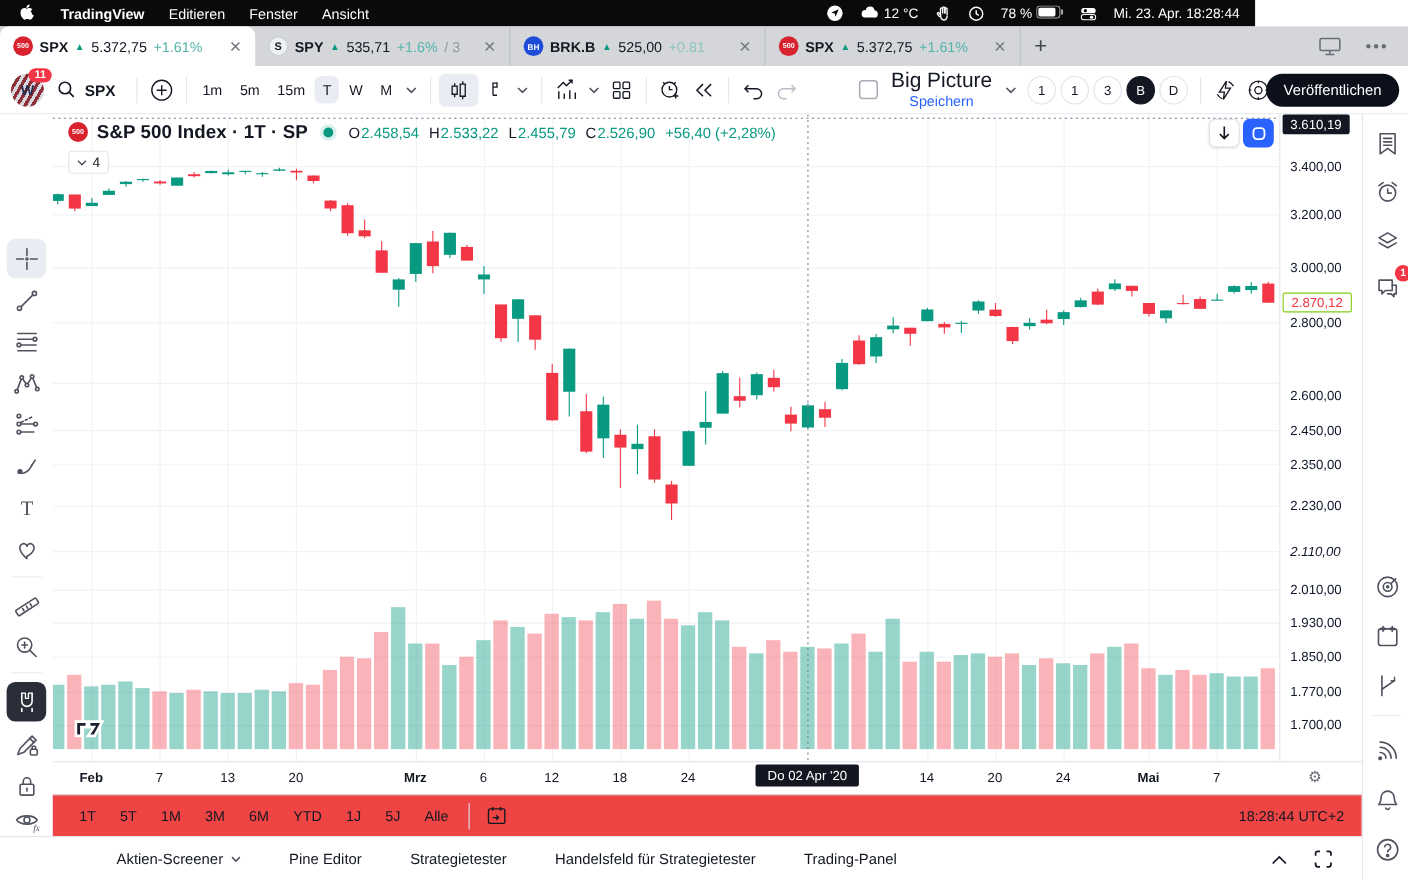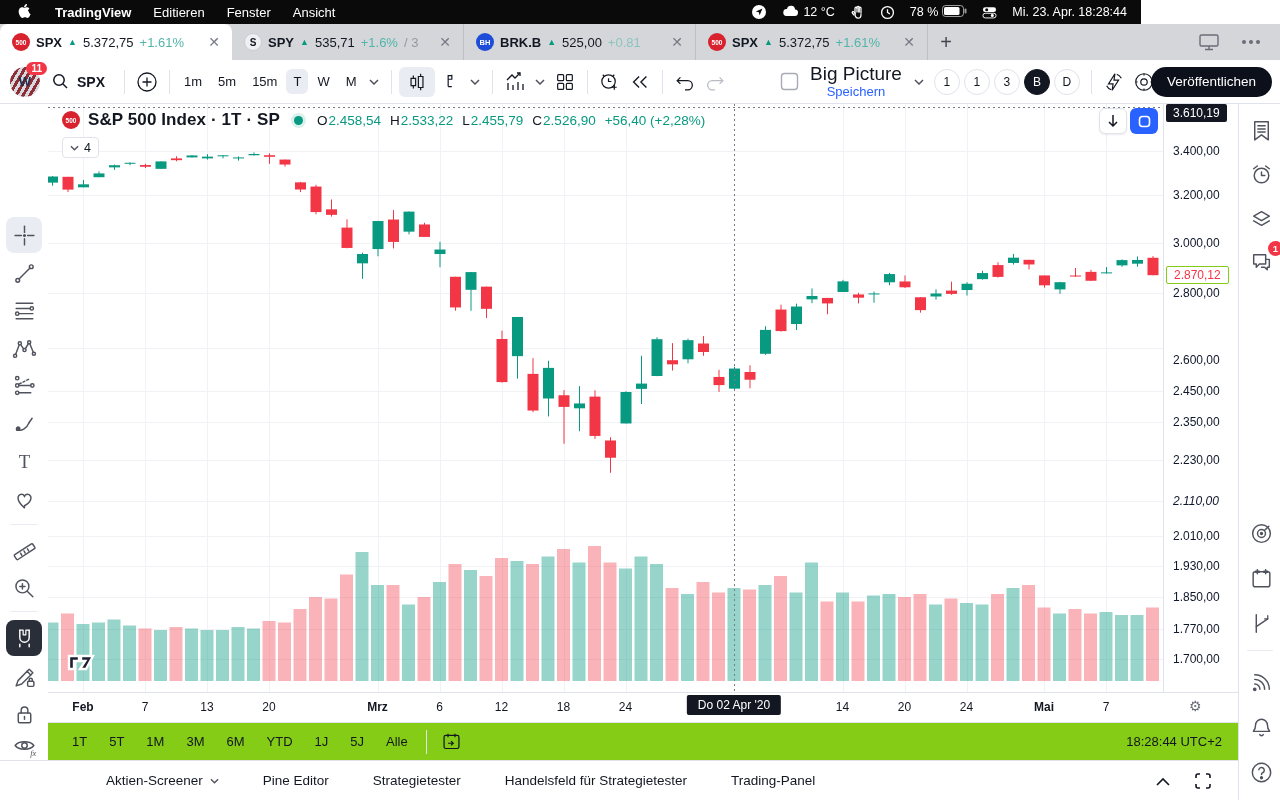--- a/index.html
+++ b/index.html
@@ -102,21 +102,21 @@
 
 
 #timeaxis { position:absolute; left:48px; top:692px; width:1190px; height:30px; background:#fff; border-top:1px solid #e0e3eb; }
 .ttick { position:absolute; top:7px; transform:translateX(-50%); font-size:12px; color:#131722; }
 .ttick.b { font-weight:700; }
 #xhairtime { position:absolute; top:2px; transform:translateX(-50%); background:#131722; color:#fff; font-size:12px;
   padding:3px 11px; border-radius:2px; white-space:nowrap; }
 #axgear { position:absolute; left:1141px; top:5px; color:#6a6d78; font-size:14px; cursor:pointer;}
 
 
-#chartfooter { position:absolute; left:48px; top:722px; width:1190px; height:38px; background:#84cc16; border-top:1px solid #e0e3eb;
+#chartfooter { position:absolute; left:48px; top:722px; width:1190px; height:38px; background:#ef4444; border-top:1px solid #e0e3eb;
   display:flex; align-items:center; padding-left:16px; }
 .rng { font-size:13px; padding:4px 8px; border-radius:6px; cursor:pointer; color:#131722; }
 #clockutc { margin-left:auto; padding-right:16px; font-size:13px; cursor:pointer; }
 
 
 #statusbar { position:absolute; left:0; top:760px; width:1238px; height:40px; background:#fff; border-top:1px solid #e0e3eb;
   display:flex; align-items:center; gap:44px; padding-left:106px; font-size:13.5px; }
 .sbitem { display:flex; align-items:center; gap:7px; cursor:pointer; }
 #sbicons { position:absolute; right:26px; top:0; height:40px; display:flex; align-items:center; gap:24px; }
 </style>

